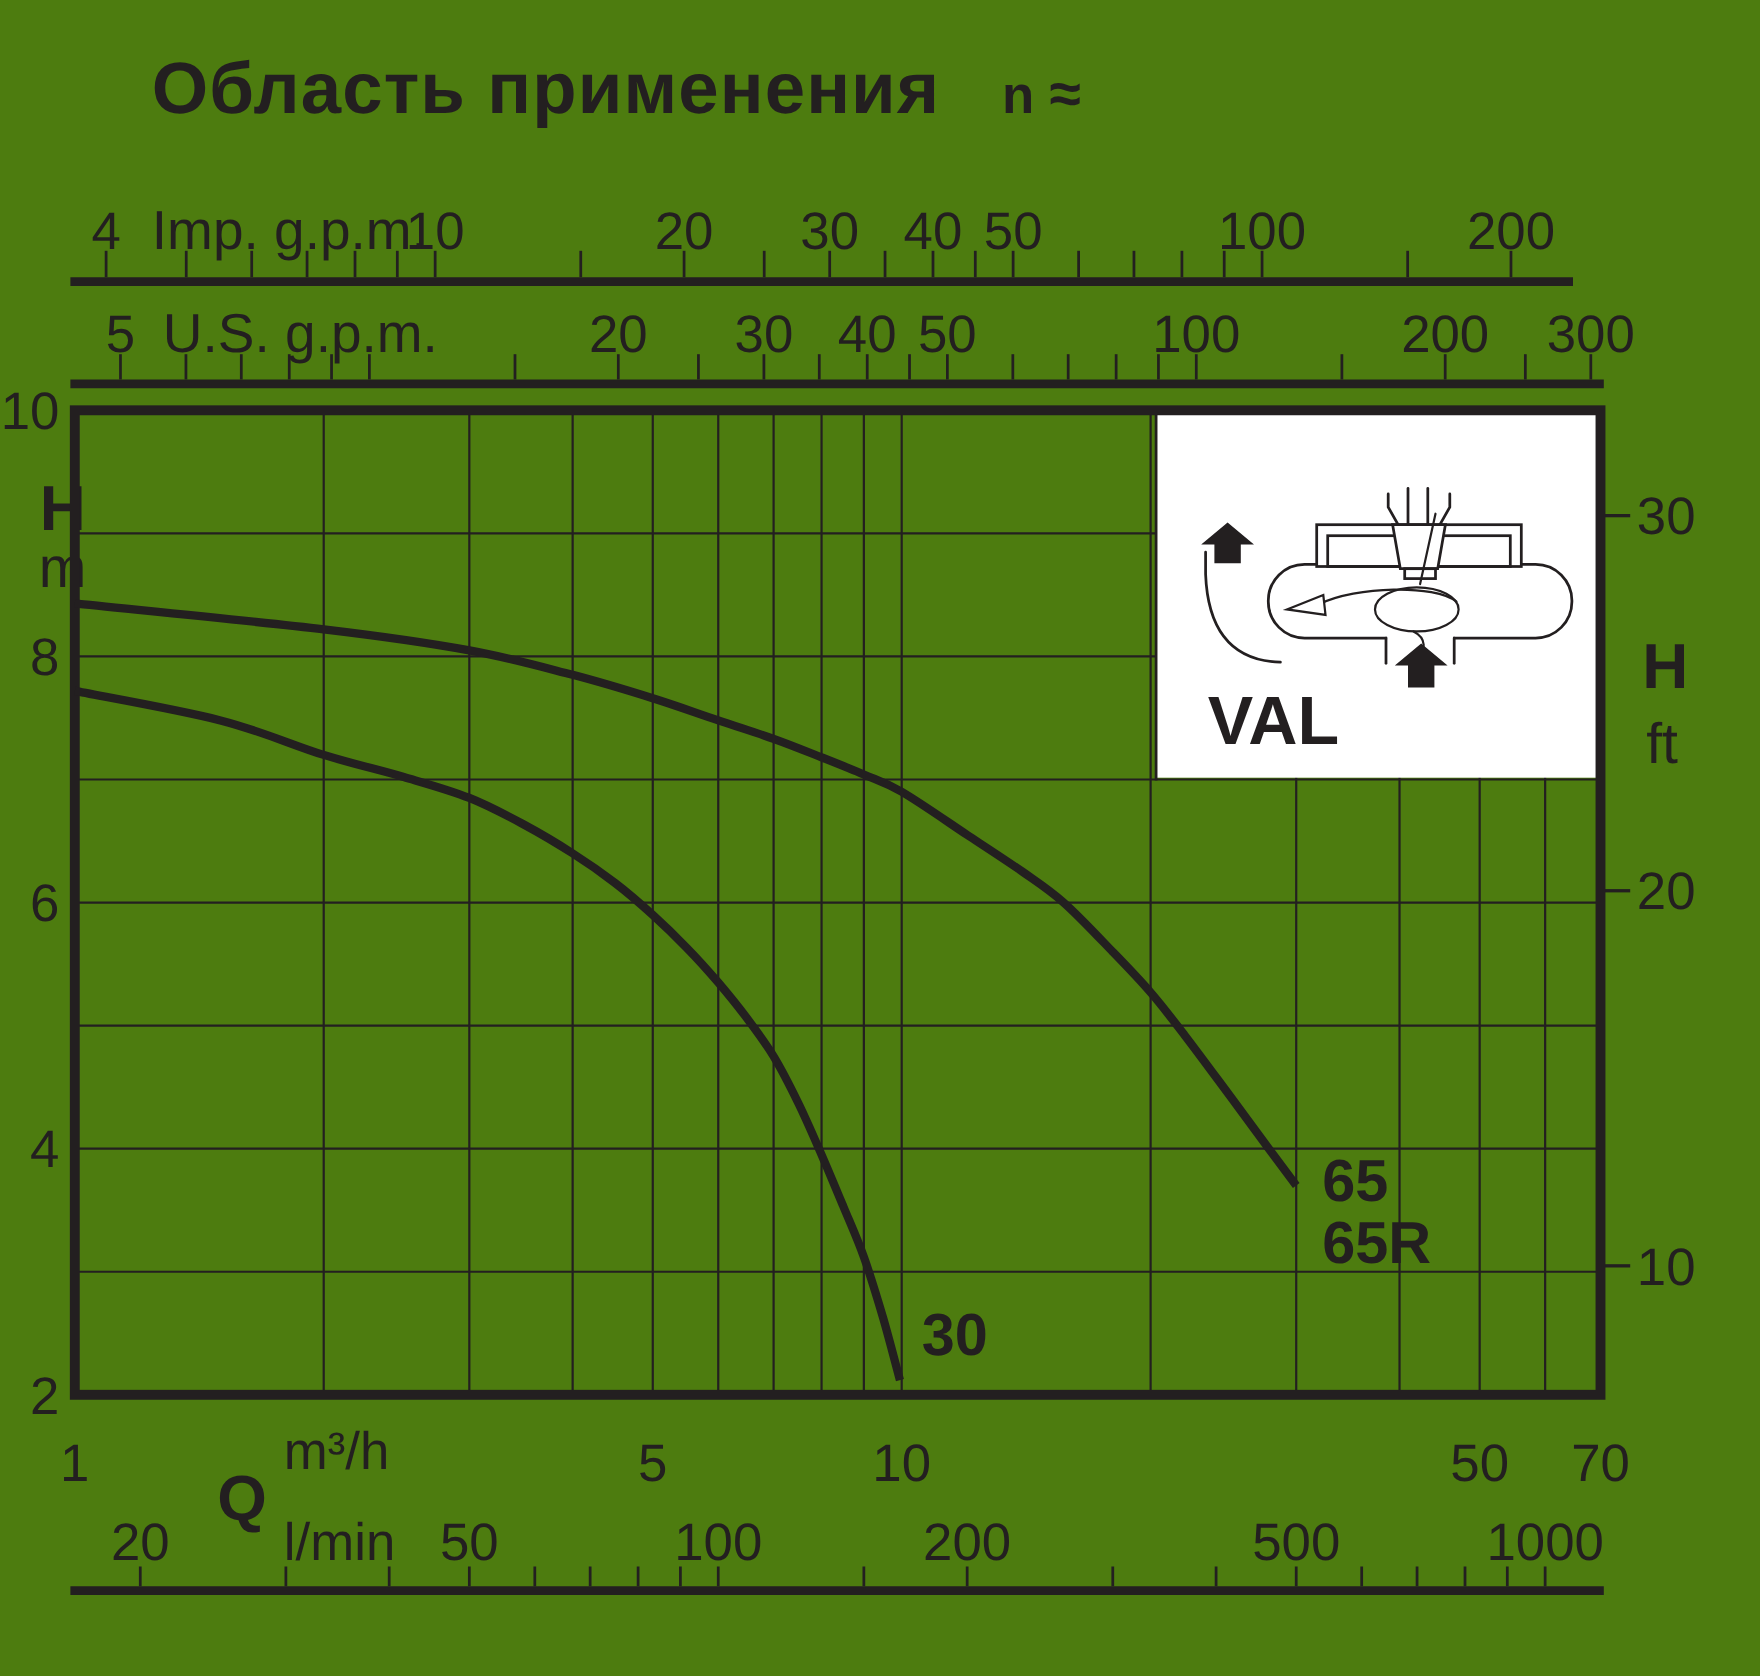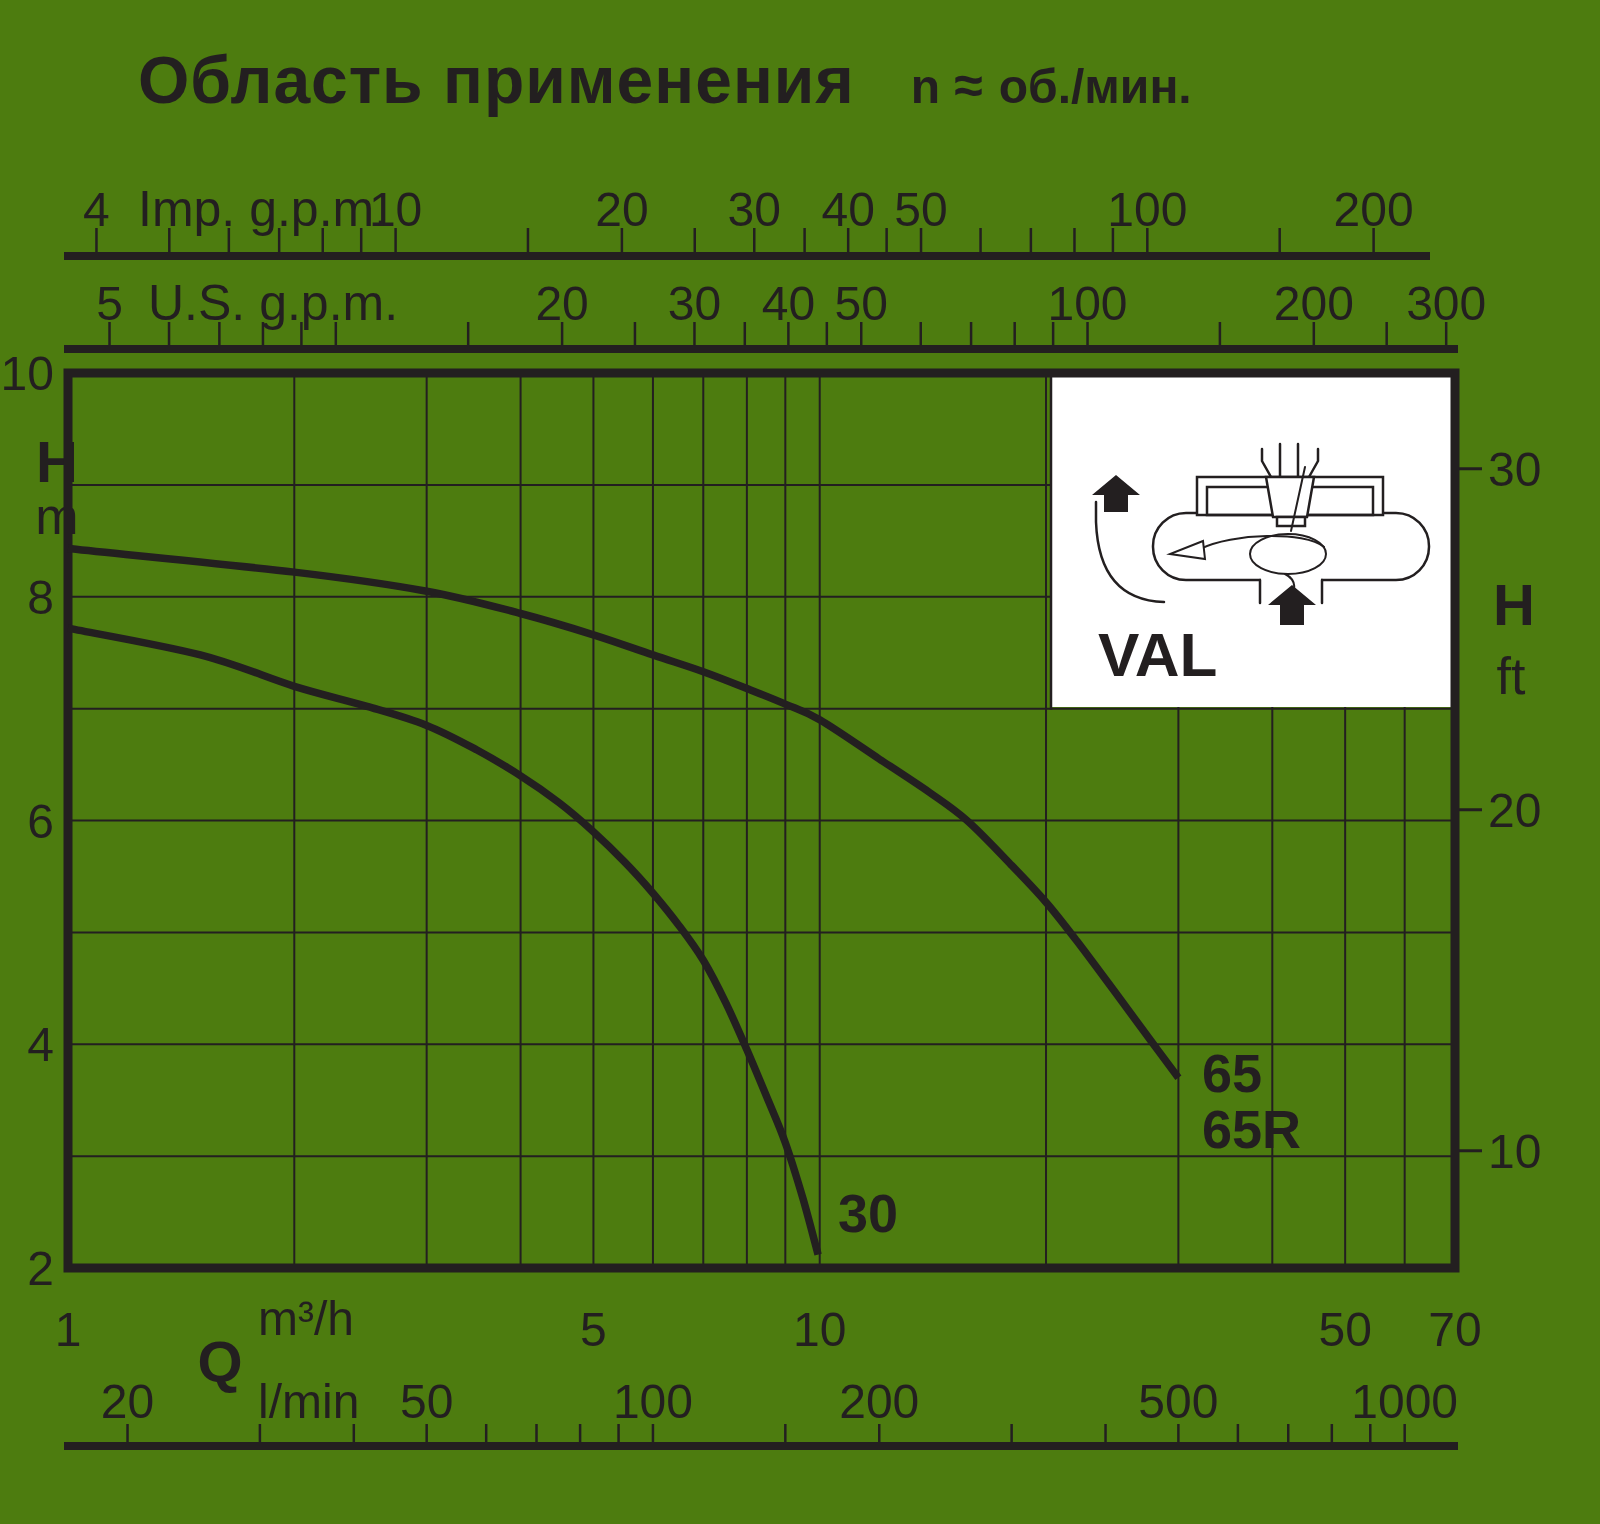--- a/index.html
+++ b/index.html
@@ -30,21 +30,20 @@
 </style>
 </head>
 <body>
 
 <div class="page">
 
   <div class="title-row">
     <span class="title-main">Область применения</span>
     <span class="title-n">n</span>
     <span class="title-approx">≈</span>
-    <span class="title-unit">об./мин.</span>
   </div>
 
   <svg class="chart" width="1600" height="1524" viewBox="0 0 1600 1524">
 
     <g id="layer-grid">
         <line x1="294.29074170102945" y1="373" x2="294.29074170102945" y2="1268" stroke="#231f20" stroke-width="2"></line>
         <line x1="426.6623398565088" y1="373" x2="426.6623398565088" y2="1268" stroke="#231f20" stroke-width="2"></line>
         <line x1="520.5814834020589" y1="373" x2="520.5814834020589" y2="1268" stroke="#231f20" stroke-width="2"></line>
         <line x1="593.4308307685196" y1="373" x2="593.4308307685196" y2="1268" stroke="#231f20" stroke-width="2"></line>
         <line x1="652.9530815575383" y1="373" x2="652.9530815575383" y2="1268" stroke="#231f20" stroke-width="2"></line>

